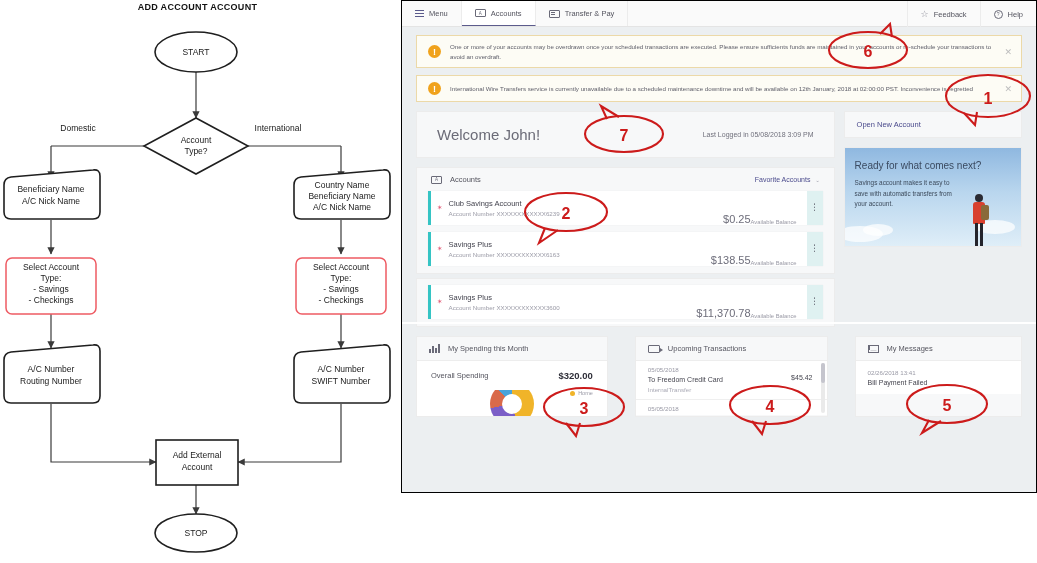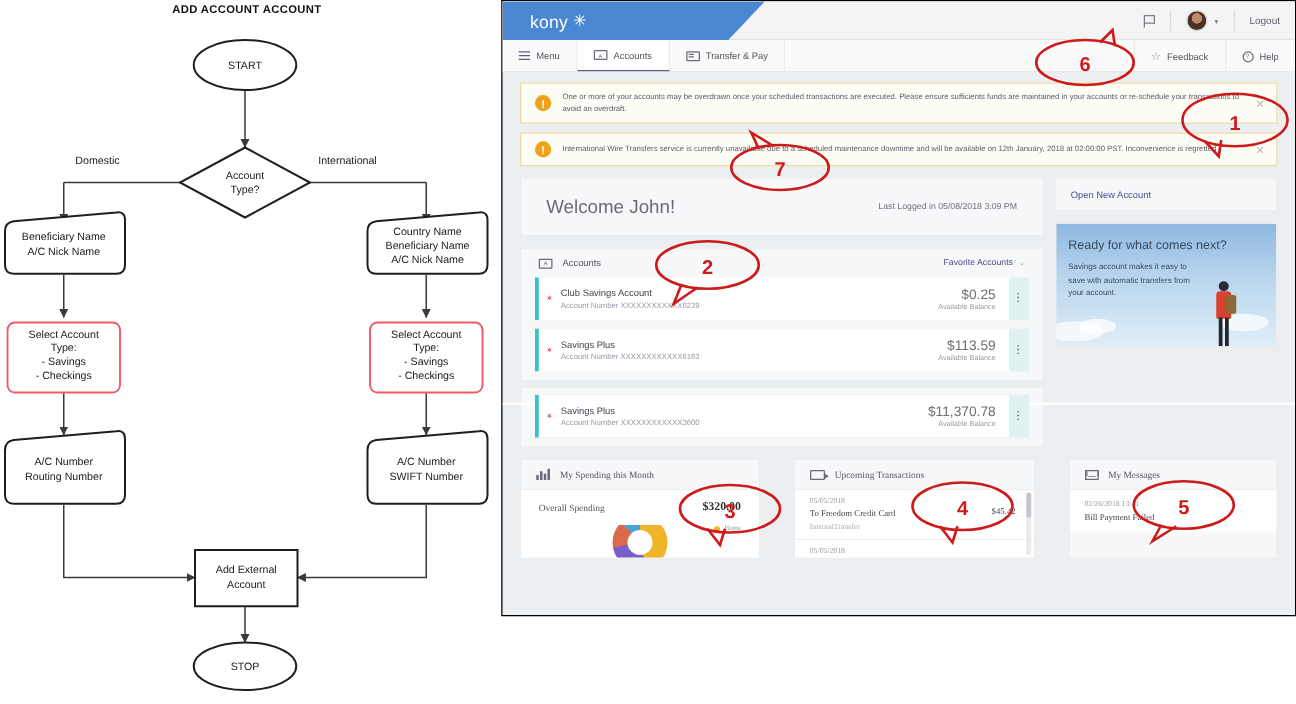--- a/index.html
+++ b/index.html
@@ -160,21 +160,21 @@
   .acct-row {
     background:#fff; margin:0 11px 7px 11px; height:34px;
     display:flex; align-items:stretch; position:relative;
     box-shadow:0 0 1px rgba(0,0,0,.08);
   }
   .acct-bar { width:2.6px; background:#35c4c4; }
   .acct-star { width:18px; display:flex; align-items:center; justify-content:center; font-size:7px; color:#e2607a; }
   .acct-info { flex:1; display:flex; flex-direction:column; justify-content:center; }
   .acct-name { font-size:7.5px; color:#43434e; }
   .acct-num { font-size:6.2px; color:#9a9aa6; margin-top:2px; }
-  .acct-bal { display:flex; flex-direction:column; align-items:flex-end; justify-content:center; padding-right:10px;text-align:right; }
+  .acct-bal { display:flex; flex-direction:row; align-items:flex-end; justify-content:center; padding-right:10px;text-align:right; }
   .acct-amt { font-size:11px; color:#6d6d7a; font-weight:300; }
   .acct-lbl { font-size:5.8px; color:#9a9aa6; margin-top:1px; }
   .acct-kebab {
     width:16px; background:#dff1f1; display:flex; align-items:center; justify-content:center;
     font-size:9px; color:#4a4a58; letter-spacing:0; line-height:.4;
   }
 
   .side-links { background:#f7f8f9; border:1px solid #ececec; }
   .side-link { padding:8px 12px; font-size:7.5px; color:#4a4a8c; border-bottom:4px solid #737373; }
   .side-link:last-child { border-bottom:none; }
@@ -187,21 +187,21 @@
   .promo-h { position:absolute; left:10px; top:12px; font-size:10px; color:#3a4a60; font-weight:300; }
   .promo-p { position:absolute; left:10px; top:30px; width:105px; font-size:6.4px; color:#3d4b5c; line-height:1.65; }
   .promo-cloud{position:absolute;border-radius:50%;background:rgba(255,255,255,.72);}
   .promo-person{position:absolute;right:34px;bottom:0;width:16px;height:52px;}
   .pp-head{position:absolute;left:4px;top:0;width:8px;height:8px;border-radius:50%;background:#2b2b33;}
   .pp-body{position:absolute;left:2px;top:8px;width:12px;height:22px;background:#d8402f;border-radius:3px 3px 1px 1px;}
   .pp-pack{position:absolute;left:10px;top:11px;width:8px;height:15px;background:#8a6a3a;border-radius:2px;}
   .pp-leg{position:absolute;top:29px;width:3px;height:23px;background:#24242c;}
 
   
-  .bottom { display:flex; gap:27px; margin-top:9px;font-family:Liberation Serif, serif; }
+  .bottom { display:flex; gap:27px; margin-top:9px; }
   .bpanel { background:#f7f8f9; border:1px solid #ececec; }
   .bp-spending { width:205px; }
   .bp-upcoming { width:206px; }
   .bp-messages { width:179px; }
   .bp-hd {
     display:flex; align-items:center; gap:8px;
     padding:7px 12px; font-size:7.5px; color:#55555f;
     border-bottom:1px solid #ededed;
   }
   .bp-body { background:#fff; }
@@ -332,40 +332,20 @@
     <text class="fnode-text" x="197" y="458">Add External</text>
     <text class="fnode-text" x="197" y="470">Account</text>
 
     <ellipse cx="196" cy="533" rx="41" ry="19" fill="#fff" stroke="#1f1f1f" stroke-width="1.6"></ellipse>
     <text class="fnode-text" x="196" y="536">STOP</text>
   </svg>
 </div>
 
 <div id="app-shot">
 
-  <div class="topbar">
-    <div class="brand-wedge">
-      <span class="brand-text">kony</span>
-      <span class="brand-mark">✳</span>
-    </div>
-    <div class="topbar-right">
-      <div class="tb-cell">
-        <span class="flag-ico"></span>
-      </div>
-      <div class="tb-div"></div>
-      <div class="tb-cell">
-        <span class="avatar"></span>
-        <span class="caret">▾</span>
-      </div>
-      <div class="tb-div"></div>
-      <div class="tb-cell">
-        <span class="logout-txt">Logout</span>
-      </div>
-    </div>
-  </div>
 
   <div class="navbar">
     <div class="nav-item">
       <span class="ico-burger">
           <i></i>
           <i></i>
           <i></i>
         </span>
       <span>Menu</span>
     </div>
@@ -438,21 +418,21 @@
         </div>
 
         <div class="acct-row">
           <div class="acct-bar"></div>
           <div class="acct-star">✶</div>
           <div class="acct-info">
             <div class="acct-name">Savings Plus</div>
             <div class="acct-num">Account Number XXXXXXXXXXXX6163</div>
           </div>
           <div class="acct-bal">
-            <div class="acct-amt">$113.59</div>
+            <div class="acct-amt">$138.55</div>
             <div class="acct-lbl">Available Balance</div>
           </div>
           <div class="acct-kebab">⋮</div>
         </div>
       </div>
     </div>
 
     <div class="col-side">
       <div class="side-links">
         <div class="side-link">Open New Account</div>

